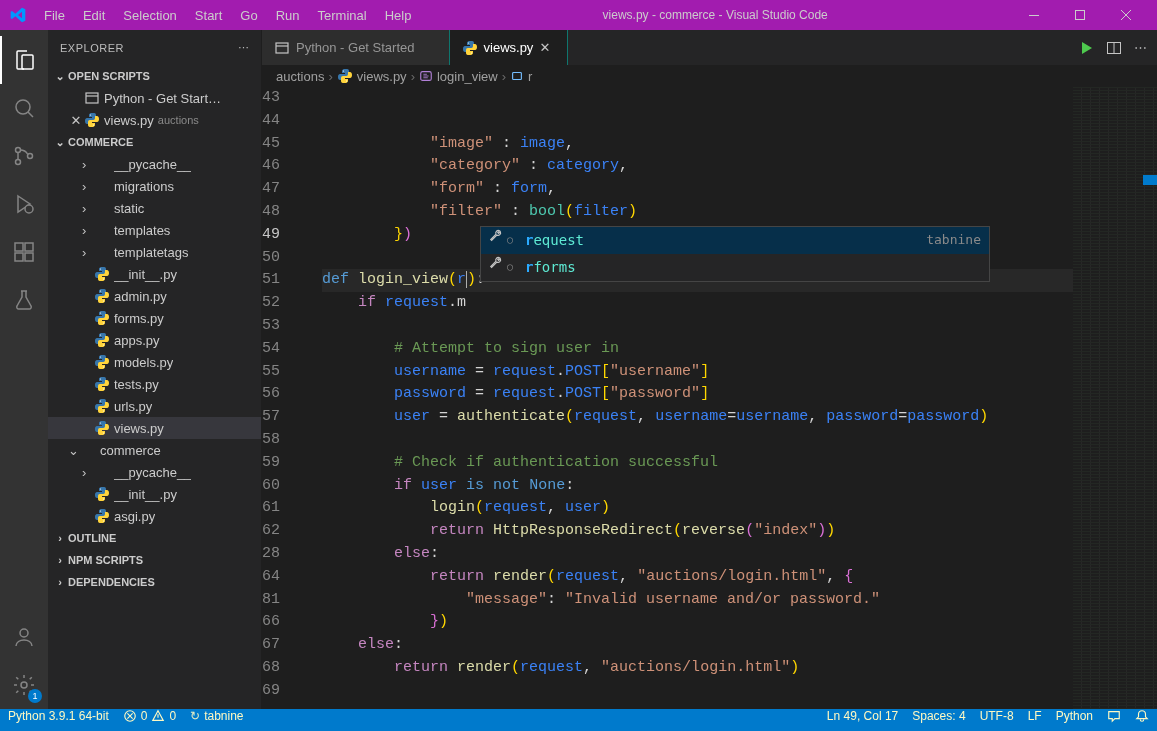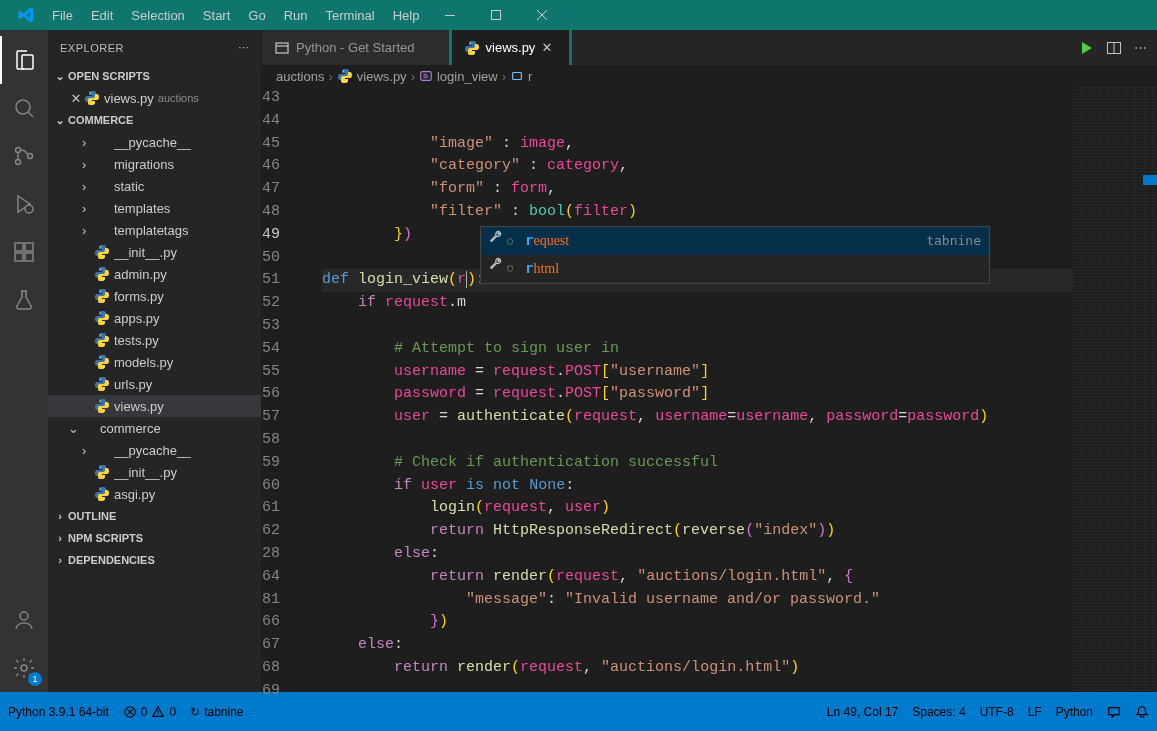--- a/index.html
+++ b/index.html
@@ -9,24 +9,24 @@
   color: #cccccc;
   font-size: 13px;
   width: 1157px;
   height: 731px;
   overflow: hidden;
   display: flex;
   flex-direction: column;
 }
 .titlebar {
   height: 30px;
-  background: #0f766e;
+  background: #a21caf;
   display: flex;
   align-items: center;
-  padding: 0 16px;
+  padding: 0 8px;
   -webkit-app-region: drag;
 }
 .titlebar-logo { width: 18px; height: 18px; margin: 0 8px 0 2px; display:flex; align-items:center; }
 .menubar { display: flex; gap: 2px; }
 .menubar-item { padding: 4px 8px; cursor: pointer; border-radius: 0; }
 .titlebar-title { flex: 1; text-align: center; color: #cccccc; font-size: 12px; }
 .window-controls { display: flex; gap: 0; }
 .window-control { width: 46px; height: 30px; display: flex; align-items: center; justify-content: center; cursor: pointer; }
 
 .main-area { flex: 1; display: flex; min-height: 0; }
@@ -82,21 +82,21 @@
 .tree-item.selected { background: #37373d; }
 .tree-item .icon { width: 16px; margin-right: 4px; display: inline-flex; align-items: center; justify-content: center; }
 .tree-item .close { width: 16px; text-align: center; color: #c5c5c5; }
 .tree-item .label { overflow: hidden; text-overflow: ellipsis; }
 .tree-item .sublabel { color: #8a8a8a; font-size: 11px; margin-left: 4px; }
 
 .editor-area { flex: 1; display: flex; flex-direction: column; min-width: 0; background:#1e1e1e; }
 .tabs-row { display: flex; align-items: stretch; height: 35px; background: #252526; }
 .tab {
   display: flex; align-items: center; padding: 0 12px; gap: 6px;
-  background: #2d2d2d; border-right: 3px solid #0f766e; cursor: pointer;
+  background: #2d2d2d; border-right: 1px solid #0f766e; cursor: pointer;
   font-size: 13px; color: #969696;
 }
 .tab.active { background: #1e1e1e; color: #ffffff; }
 .tab .close { width: 16px; color: #c5c5c5; visibility: hidden; }
 .tab.active .close, .tab:hover .close { visibility: visible; }
 .tabs-actions { margin-left: auto; display: flex; align-items: center; gap: 12px; padding: 0 10px; }
 .tabs-action { color: #c5c5c5; cursor: pointer; display:flex; align-items:center; }
 
 .breadcrumb {
   height: 22px; display: flex; align-items: center; gap: 4px;
@@ -111,54 +111,54 @@
 .gutter .ln { height: 22.8px; }
 .gutter .ln.active { color: #c6c6c6; }
 .code { flex: 1; position: relative; color: #d4d4d4; white-space: pre; overflow: hidden; }
 .code .line { height: 22.8px; }
 .code .line.hl { background: #282828; }
 
 .tok-kw { color: #569cd6; }
 .tok-kw2 { color: #c586c0; }
 .tok-fn { color: #dcdcaa; }
 .tok-str { color: #ce9178; }
-.tok-var { color: #ec4899; }
+.tok-var { color: #3b82f6; }
 .tok-comment { color: #6a9955; }
 .tok-builtin { color: #4ec9b0; }
 .tok-none { color: #569cd6; }
 .tok-brace { color: #ffd700; }
 .tok-brace2 { color: #da70d6; }
 
 .suggest {
   position: absolute; left: 158px; top: 139px;
   background: #252526; border: 1px solid #454545;
   width: 510px; z-index: 10; font-family: Consolas, monospace;
 }
 .suggest-row {
   display: flex; align-items: center; padding: 2px 8px; gap: 6px; font-size: 14px;
 }
 .suggest-row.sel { background: #062f4a; }
 .suggest-row .sicon { color: #c5c5c5; display:flex; gap:4px; width:30px;}
 .suggest-row .highlight { color: #2aaaff; font-weight: 600; }
-.suggest-row .rest { color: #f97316; font-family: Liberation Serif, serif; }
+.suggest-row .rest { color: #5eead4; }
 .suggest-row .hint { margin-left: auto; color: #8a8a8a; font-size: 13px; }
 
 .minimap { width: 84px; background: #1e1e1e; border-left: 0; position:relative; overflow:hidden;}
 .minimap-inner {
   position:absolute; inset:0;
   background:
     repeating-linear-gradient(#2d3a2d 0 1px, transparent 1px 3px),
     repeating-linear-gradient(90deg, transparent 0 8px, #3a3a3a 8px 9px);
   opacity:0.35;
 }
 .minimap-strip { position:absolute; right:0; top:88px; width:14px; height:10px; background:#007acc; }
 
 .statusbar {
-  height: 39px; background: #007acc; color: #000000;
-  display: flex; align-items: center; font-size: 12px; padding: 0 8px; gap: 14px;
+  height: 22px; background: #007acc; color: #fef9c3;
+  display: flex; align-items: flex-start; font-size: 12px; padding: 0 8px; gap: 14px;
 }
 .statusbar .left { display: flex; gap: 14px; align-items: center; }
 .statusbar .right { margin-left: auto; display: flex; gap: 14px; align-items: center; }
 .status-item { display: inline-flex; align-items: center; gap: 4px; cursor: pointer; }
 
 svg { display: block; }
 </style>
 </head>
 <body>
 
@@ -171,20 +171,21 @@
   <div class="menubar" id="menubar">
       <div class="menubar-item">File</div>
       <div class="menubar-item">Edit</div>
       <div class="menubar-item">Selection</div>
       <div class="menubar-item">Start</div>
       <div class="menubar-item">Go</div>
       <div class="menubar-item">Run</div>
       <div class="menubar-item">Terminal</div>
       <div class="menubar-item">Help</div>
     </div>
+  <div class="titlebar-title">views.py - commerce - Visual Studio Code</div>
   <div class="window-controls">
     <div class="window-control">
         <svg width="10" height="1">
           <rect width="10" height="1" fill="#ccc"></rect>
         </svg>
       </div>
     <div class="window-control">
         <svg width="10" height="10">
           <rect x="0.5" y="0.5" width="9" height="9" fill="none" stroke="#ccc"></rect>
         </svg>
@@ -259,20 +260,30 @@
       <span class="sidebar-header-title">EXPLORER</span>
       <span style="cursor:pointer">⋯</span>
     </div>
     <div class="sidebar-body">
       <div class="sidebar-section-header">
         <span class="chevron">⌄</span>
         <span>OPEN SCRIPTS</span>
       </div>
       <div id="open-editors">
           <div class="tree-item indent1">
+            <span class="close"></span>
+            <span class="icon">
+              <svg width="16" height="16" viewBox="0 0 16 16" fill="none" stroke="#c5c5c5" stroke-width="1.2">
+                <rect x="2" y="3" width="12" height="10"></rect>
+                <line x1="2" y1="6" x2="14" y2="6"></line>
+              </svg>
+            </span>
+            <span class="label">Python - Get Start…</span>
+          </div>
+          <div class="tree-item indent1">
             <span class="close">✕</span>
             <span class="icon">
               <svg width="16" height="16" viewBox="0 0 16 16">
                 <path fill="#3776ab" d="M8 1C5 1 5 3 5 3v2h3v1H3S1 6 1 9s2 3 2 3h2v-2s0-2 2-2h3s2 0 2-2V3s0-2-2-2H8z"></path>
                 <path fill="#ffd43b" d="M8 15c3 0 3-2 3-2v-2H8v-1h5s2 0 2-3-2-3-2-3h-2v2s0 2-2 2H6s-2 0-2 2v3s0 2 2 2h2z"></path>
                 <circle cx="6.5" cy="3" r=".6" fill="#fff"></circle>
                 <circle cx="9.5" cy="13" r=".6" fill="#fff"></circle>
               </svg>
             </span>
             <span class="label">views.py</span>
@@ -361,33 +372,33 @@
           <div class="tree-item indent2">
             <span style="width:12px"></span>
             <span class="icon">
               <svg width="16" height="16" viewBox="0 0 16 16">
                 <path fill="#3776ab" d="M8 1C5 1 5 3 5 3v2h3v1H3S1 6 1 9s2 3 2 3h2v-2s0-2 2-2h3s2 0 2-2V3s0-2-2-2H8z"></path>
                 <path fill="#ffd43b" d="M8 15c3 0 3-2 3-2v-2H8v-1h5s2 0 2-3-2-3-2-3h-2v2s0 2-2 2H6s-2 0-2 2v3s0 2 2 2h2z"></path>
                 <circle cx="6.5" cy="3" r=".6" fill="#fff"></circle>
                 <circle cx="9.5" cy="13" r=".6" fill="#fff"></circle>
               </svg>
             </span>
+            <span class="label">models.py</span>
+          </div>
+          <div class="tree-item indent2">
+            <span style="width:12px"></span>
+            <span class="icon">
+              <svg width="16" height="16" viewBox="0 0 16 16">
+                <path fill="#3776ab" d="M8 1C5 1 5 3 5 3v2h3v1H3S1 6 1 9s2 3 2 3h2v-2s0-2 2-2h3s2 0 2-2V3s0-2-2-2H8z"></path>
+                <path fill="#ffd43b" d="M8 15c3 0 3-2 3-2v-2H8v-1h5s2 0 2-3-2-3-2-3h-2v2s0 2-2 2H6s-2 0-2 2v3s0 2 2 2h2z"></path>
+                <circle cx="6.5" cy="3" r=".6" fill="#fff"></circle>
+                <circle cx="9.5" cy="13" r=".6" fill="#fff"></circle>
+              </svg>
+            </span>
             <span class="label">tests.py</span>
-          </div>
-          <div class="tree-item indent2">
-            <span style="width:12px"></span>
-            <span class="icon">
-              <svg width="16" height="16" viewBox="0 0 16 16">
-                <path fill="#3776ab" d="M8 1C5 1 5 3 5 3v2h3v1H3S1 6 1 9s2 3 2 3h2v-2s0-2 2-2h3s2 0 2-2V3s0-2-2-2H8z"></path>
-                <path fill="#ffd43b" d="M8 15c3 0 3-2 3-2v-2H8v-1h5s2 0 2-3-2-3-2-3h-2v2s0 2-2 2H6s-2 0-2 2v3s0 2 2 2h2z"></path>
-                <circle cx="6.5" cy="3" r=".6" fill="#fff"></circle>
-                <circle cx="9.5" cy="13" r=".6" fill="#fff"></circle>
-              </svg>
-            </span>
-            <span class="label">models.py</span>
           </div>
           <div class="tree-item indent2">
             <span style="width:12px"></span>
             <span class="icon">
               <svg width="16" height="16" viewBox="0 0 16 16">
                 <path fill="#3776ab" d="M8 1C5 1 5 3 5 3v2h3v1H3S1 6 1 9s2 3 2 3h2v-2s0-2 2-2h3s2 0 2-2V3s0-2-2-2H8z"></path>
                 <path fill="#ffd43b" d="M8 15c3 0 3-2 3-2v-2H8v-1h5s2 0 2-3-2-3-2-3h-2v2s0 2-2 2H6s-2 0-2 2v3s0 2 2 2h2z"></path>
                 <circle cx="6.5" cy="3" r=".6" fill="#fff"></circle>
                 <circle cx="9.5" cy="13" r=".6" fill="#fff"></circle>
               </svg>
@@ -565,21 +576,21 @@
             <div class="ln">66</div>
             <div class="ln">67</div>
             <div class="ln">68</div>
             <div class="ln">69</div>
           </div>
         <div class="code" id="code">
           <div class="line">            <span class="tok-str">"image"</span> : <span class="tok-var">image</span>,</div><div class="line">            <span class="tok-str">"category"</span> : <span class="tok-var">category</span>,</div><div class="line">            <span class="tok-str">"form"</span> : <span class="tok-var">form</span>,</div><div class="line">            <span class="tok-str">"filter"</span> : <span class="tok-builtin">bool</span><span class="tok-brace">(</span><span class="tok-var">filter</span><span class="tok-brace">)</span></div><div class="line">        <span class="tok-brace">}</span><span class="tok-brace2">)</span></div><div class="line">&nbsp;</div><div class="line hl"><span class="tok-kw">def</span> <span class="tok-fn">login_view</span><span class="tok-brace">(</span><span class="tok-var">r</span><span style="border-left:1px solid #aeafad"></span><span class="tok-brace">)</span>:</div><div class="line">    <span class="tok-kw2">if</span> <span class="tok-var">request</span>.m</div><div class="line">&nbsp;</div><div class="line">        <span class="tok-comment"># Attempt to sign user in</span></div><div class="line">        <span class="tok-var">username</span> = <span class="tok-var">request</span>.<span class="tok-var">POST</span><span class="tok-brace">[</span><span class="tok-str">"username"</span><span class="tok-brace">]</span></div><div class="line">        <span class="tok-var">password</span> = <span class="tok-var">request</span>.<span class="tok-var">POST</span><span class="tok-brace">[</span><span class="tok-str">"password"</span><span class="tok-brace">]</span></div><div class="line">        <span class="tok-var">user</span> = <span class="tok-fn">authenticate</span><span class="tok-brace">(</span><span class="tok-var">request</span>, <span class="tok-var">username</span>=<span class="tok-var">username</span>, <span class="tok-var">password</span>=<span class="tok-var">password</span><span class="tok-brace">)</span></div><div class="line">&nbsp;</div><div class="line">        <span class="tok-comment"># Check if authentication successful</span></div><div class="line">        <span class="tok-kw2">if</span> <span class="tok-var">user</span> <span class="tok-kw">is</span> <span class="tok-kw">not</span> <span class="tok-none">None</span>:</div><div class="line">            <span class="tok-fn">login</span><span class="tok-brace">(</span><span class="tok-var">request</span>, <span class="tok-var">user</span><span class="tok-brace">)</span></div><div class="line">            <span class="tok-kw2">return</span> <span class="tok-fn">HttpResponseRedirect</span><span class="tok-brace">(</span><span class="tok-fn">reverse</span><span class="tok-brace2">(</span><span class="tok-str">"index"</span><span class="tok-brace2">)</span><span class="tok-brace">)</span></div><div class="line">        <span class="tok-kw2">else</span>:</div><div class="line">            <span class="tok-kw2">return</span> <span class="tok-fn">render</span><span class="tok-brace">(</span><span class="tok-var">request</span>, <span class="tok-str">"auctions/login.html"</span>, <span class="tok-brace2">{</span></div><div class="line">                <span class="tok-str">"message"</span>: <span class="tok-str">"Invalid username and/or password."</span></div><div class="line">            <span class="tok-brace2">}</span><span class="tok-brace">)</span></div><div class="line">    <span class="tok-kw2">else</span>:</div><div class="line">        <span class="tok-kw2">return</span> <span class="tok-fn">render</span><span class="tok-brace">(</span><span class="tok-var">request</span>, <span class="tok-str">"auctions/login.html"</span><span class="tok-brace">)</span></div><div class="line">&nbsp;</div><div class="line">&nbsp;</div><div class="suggest" id="suggest"><div class="suggest-row sel"><span class="sicon"><svg width="14" height="14" viewBox="0 0 16 16" fill="none" stroke="#c5c5c5" stroke-width="1.3">
                     <path d="M13 3a3 3 0 0 1-4 4L3 13l-1-1 6-6a3 3 0 0 1 4-4l-2 2 1 1 2-2z"></path>
                   </svg><span style="font-size:10px;color:#888">○</span></span><span><span class="highlight">r</span><span class="rest">equest</span></span><span class="hint">tabnine</span></div><div class="suggest-row"><span class="sicon"><svg width="14" height="14" viewBox="0 0 16 16" fill="none" stroke="#c5c5c5" stroke-width="1.3">
                     <path d="M13 3a3 3 0 0 1-4 4L3 13l-1-1 6-6a3 3 0 0 1 4-4l-2 2 1 1 2-2z"></path>
-                  </svg><span style="font-size:10px;color:#888">○</span></span><span><span class="highlight">r</span><span class="rest">html</span></span></div></div>
+                  </svg><span style="font-size:10px;color:#888">○</span></span><span><span class="highlight">r</span><span class="rest">forms</span></span></div></div>
         </div>
       </div>
       <div class="minimap">
         <div class="minimap-inner"></div>
         <div class="minimap-strip"></div>
       </div>
     </div>
   </div>
 </div>
 

